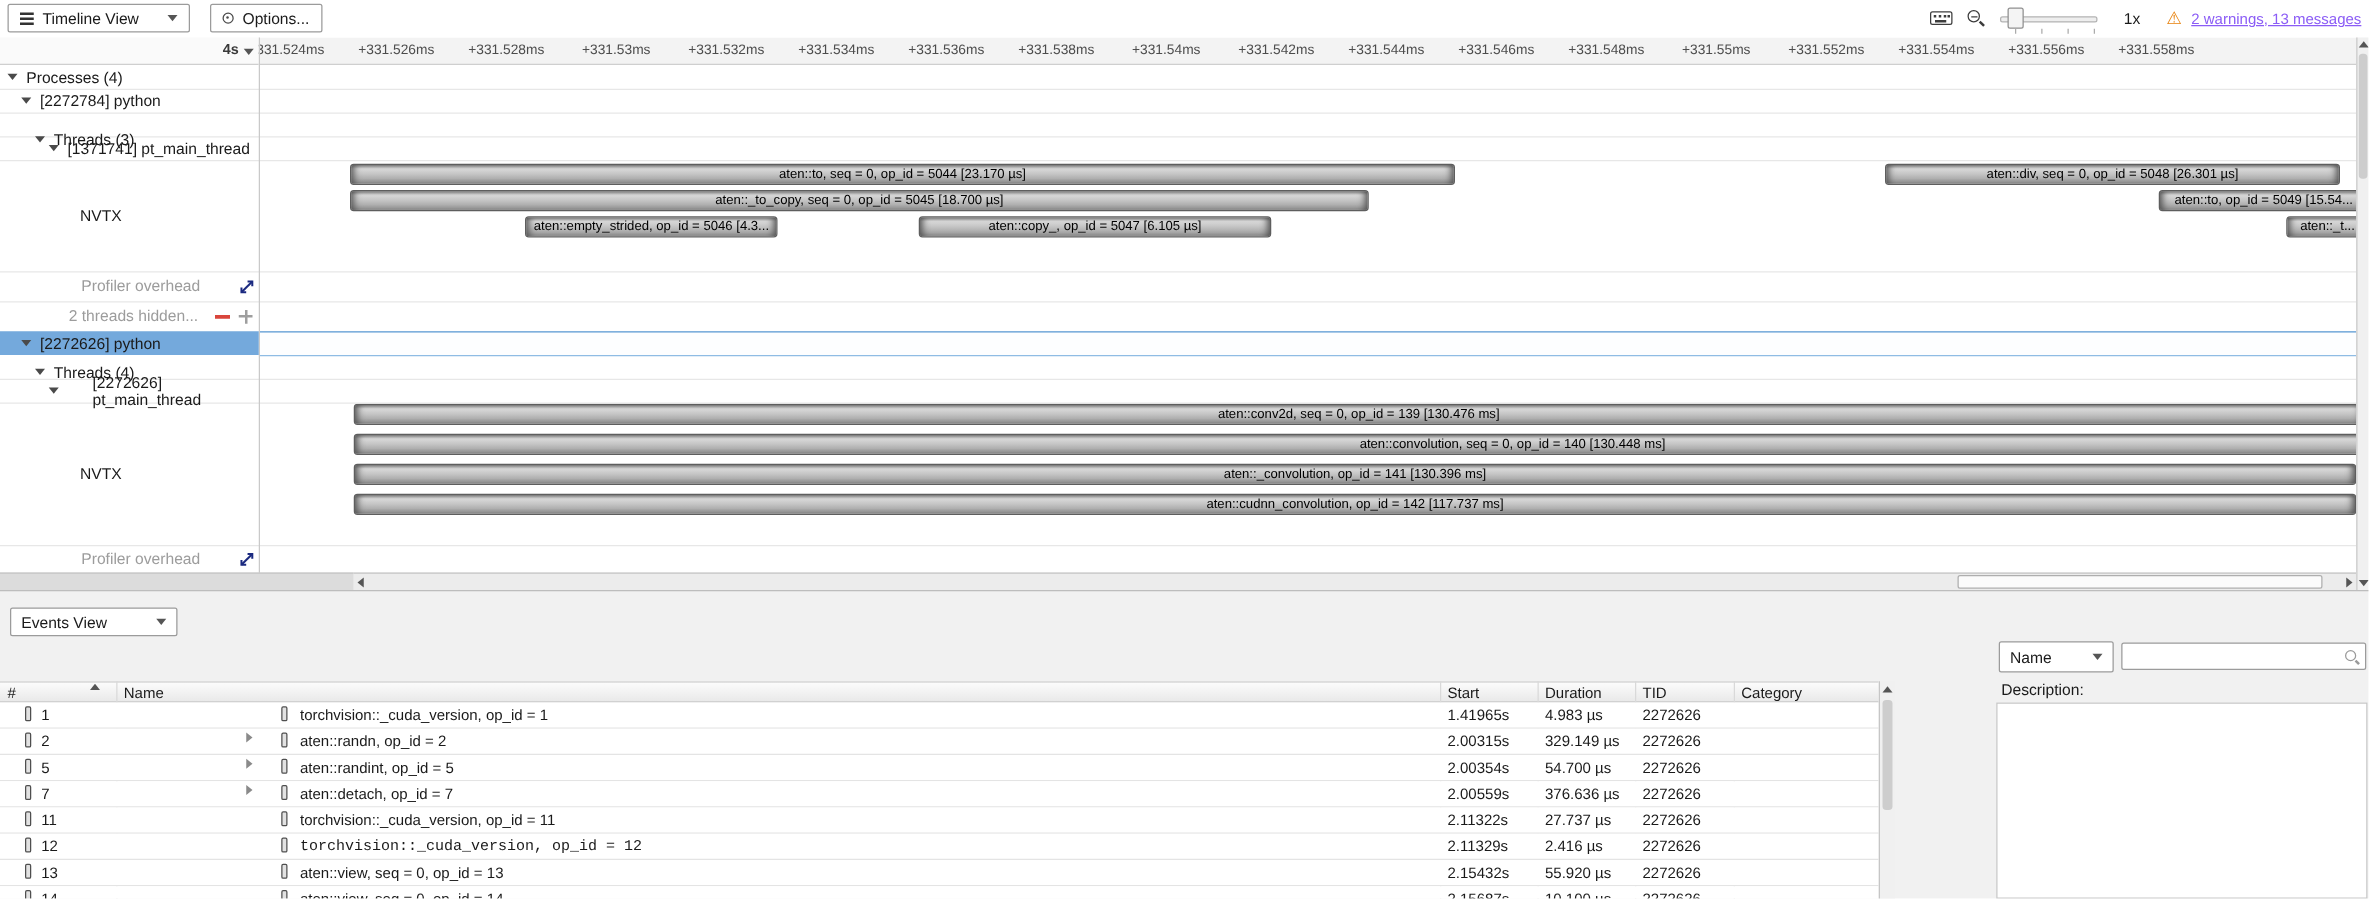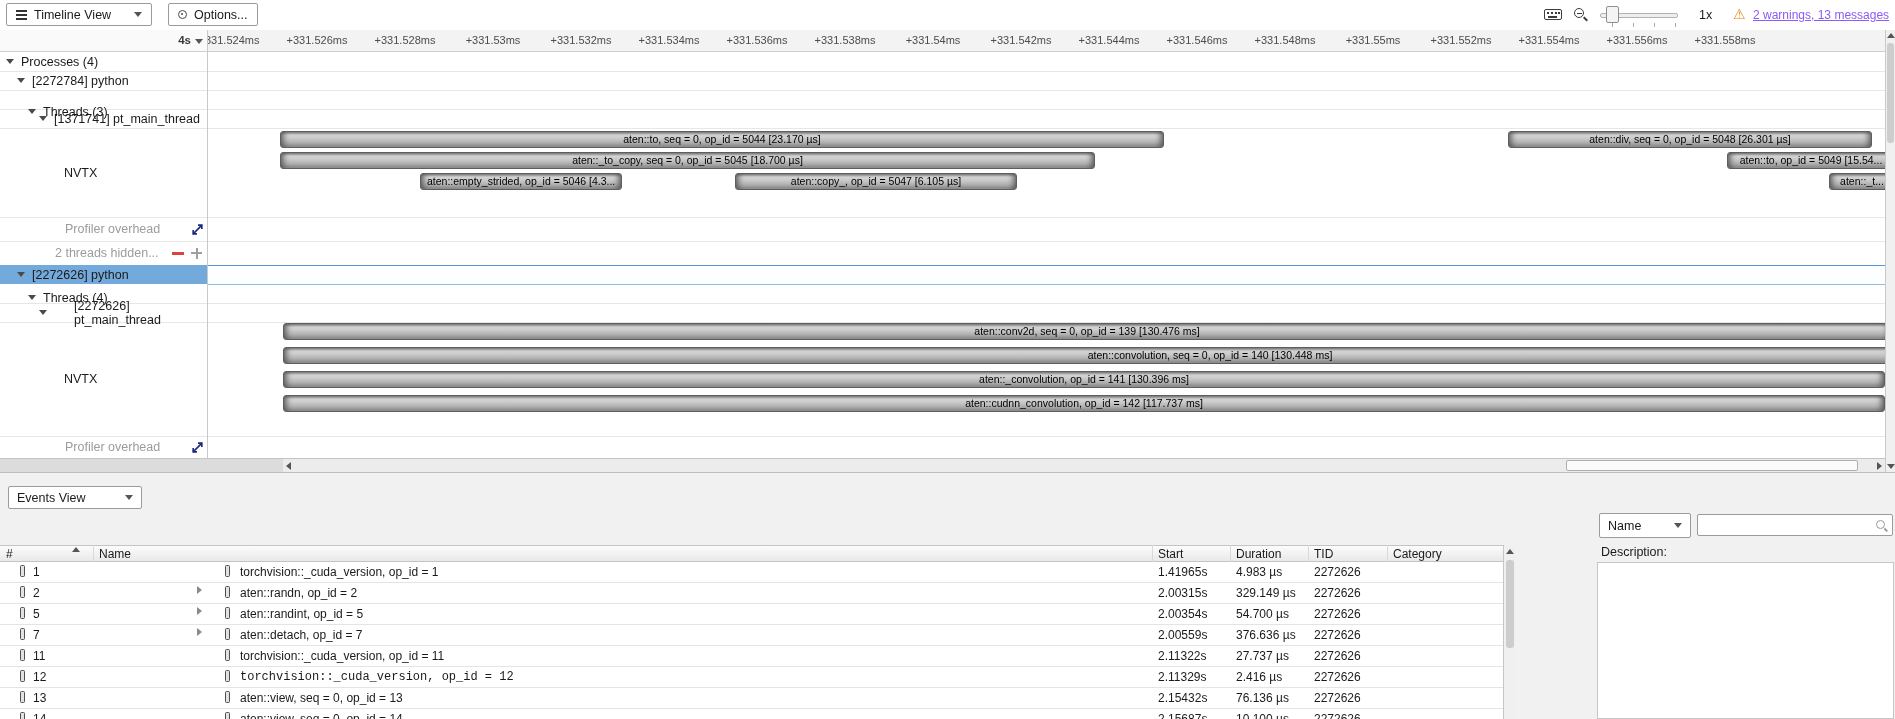--- a/index.html
+++ b/index.html
@@ -345,21 +345,21 @@
           <span style="left: 1236px;">2.416 µs</span>
           <span style="left: 1314px;">2272626</span>
           <span style="left: 1393px;"></span>
         </div>
         <div class="erow" style="top: 143px;">
           <span class="ev-ico" style="left: 20px;"></span>
           <span style="left: 33px;">13</span>
           <span class="ev-ico" style="left: 225px;"></span>
           <span style="left: 240px;">aten::view, seq = 0, op_id = 13</span>
           <span style="left: 1158px;">2.15432s</span>
-          <span style="left: 1236px;">76.136 µs</span>
+          <span style="left: 1236px;">55.920 µs</span>
           <span style="left: 1314px;">2272626</span>
           <span style="left: 1393px;"></span>
         </div>
         <div class="erow" style="top: 164px;">
           <span class="ev-ico" style="left: 20px;"></span>
           <span style="left: 33px;">14</span>
           <span class="ev-ico" style="left: 225px;"></span>
           <span style="left: 240px;">aten::view, seq = 0, op_id = 14</span>
           <span style="left: 1158px;">2.15687s</span>
           <span style="left: 1236px;">10.100 µs</span>

